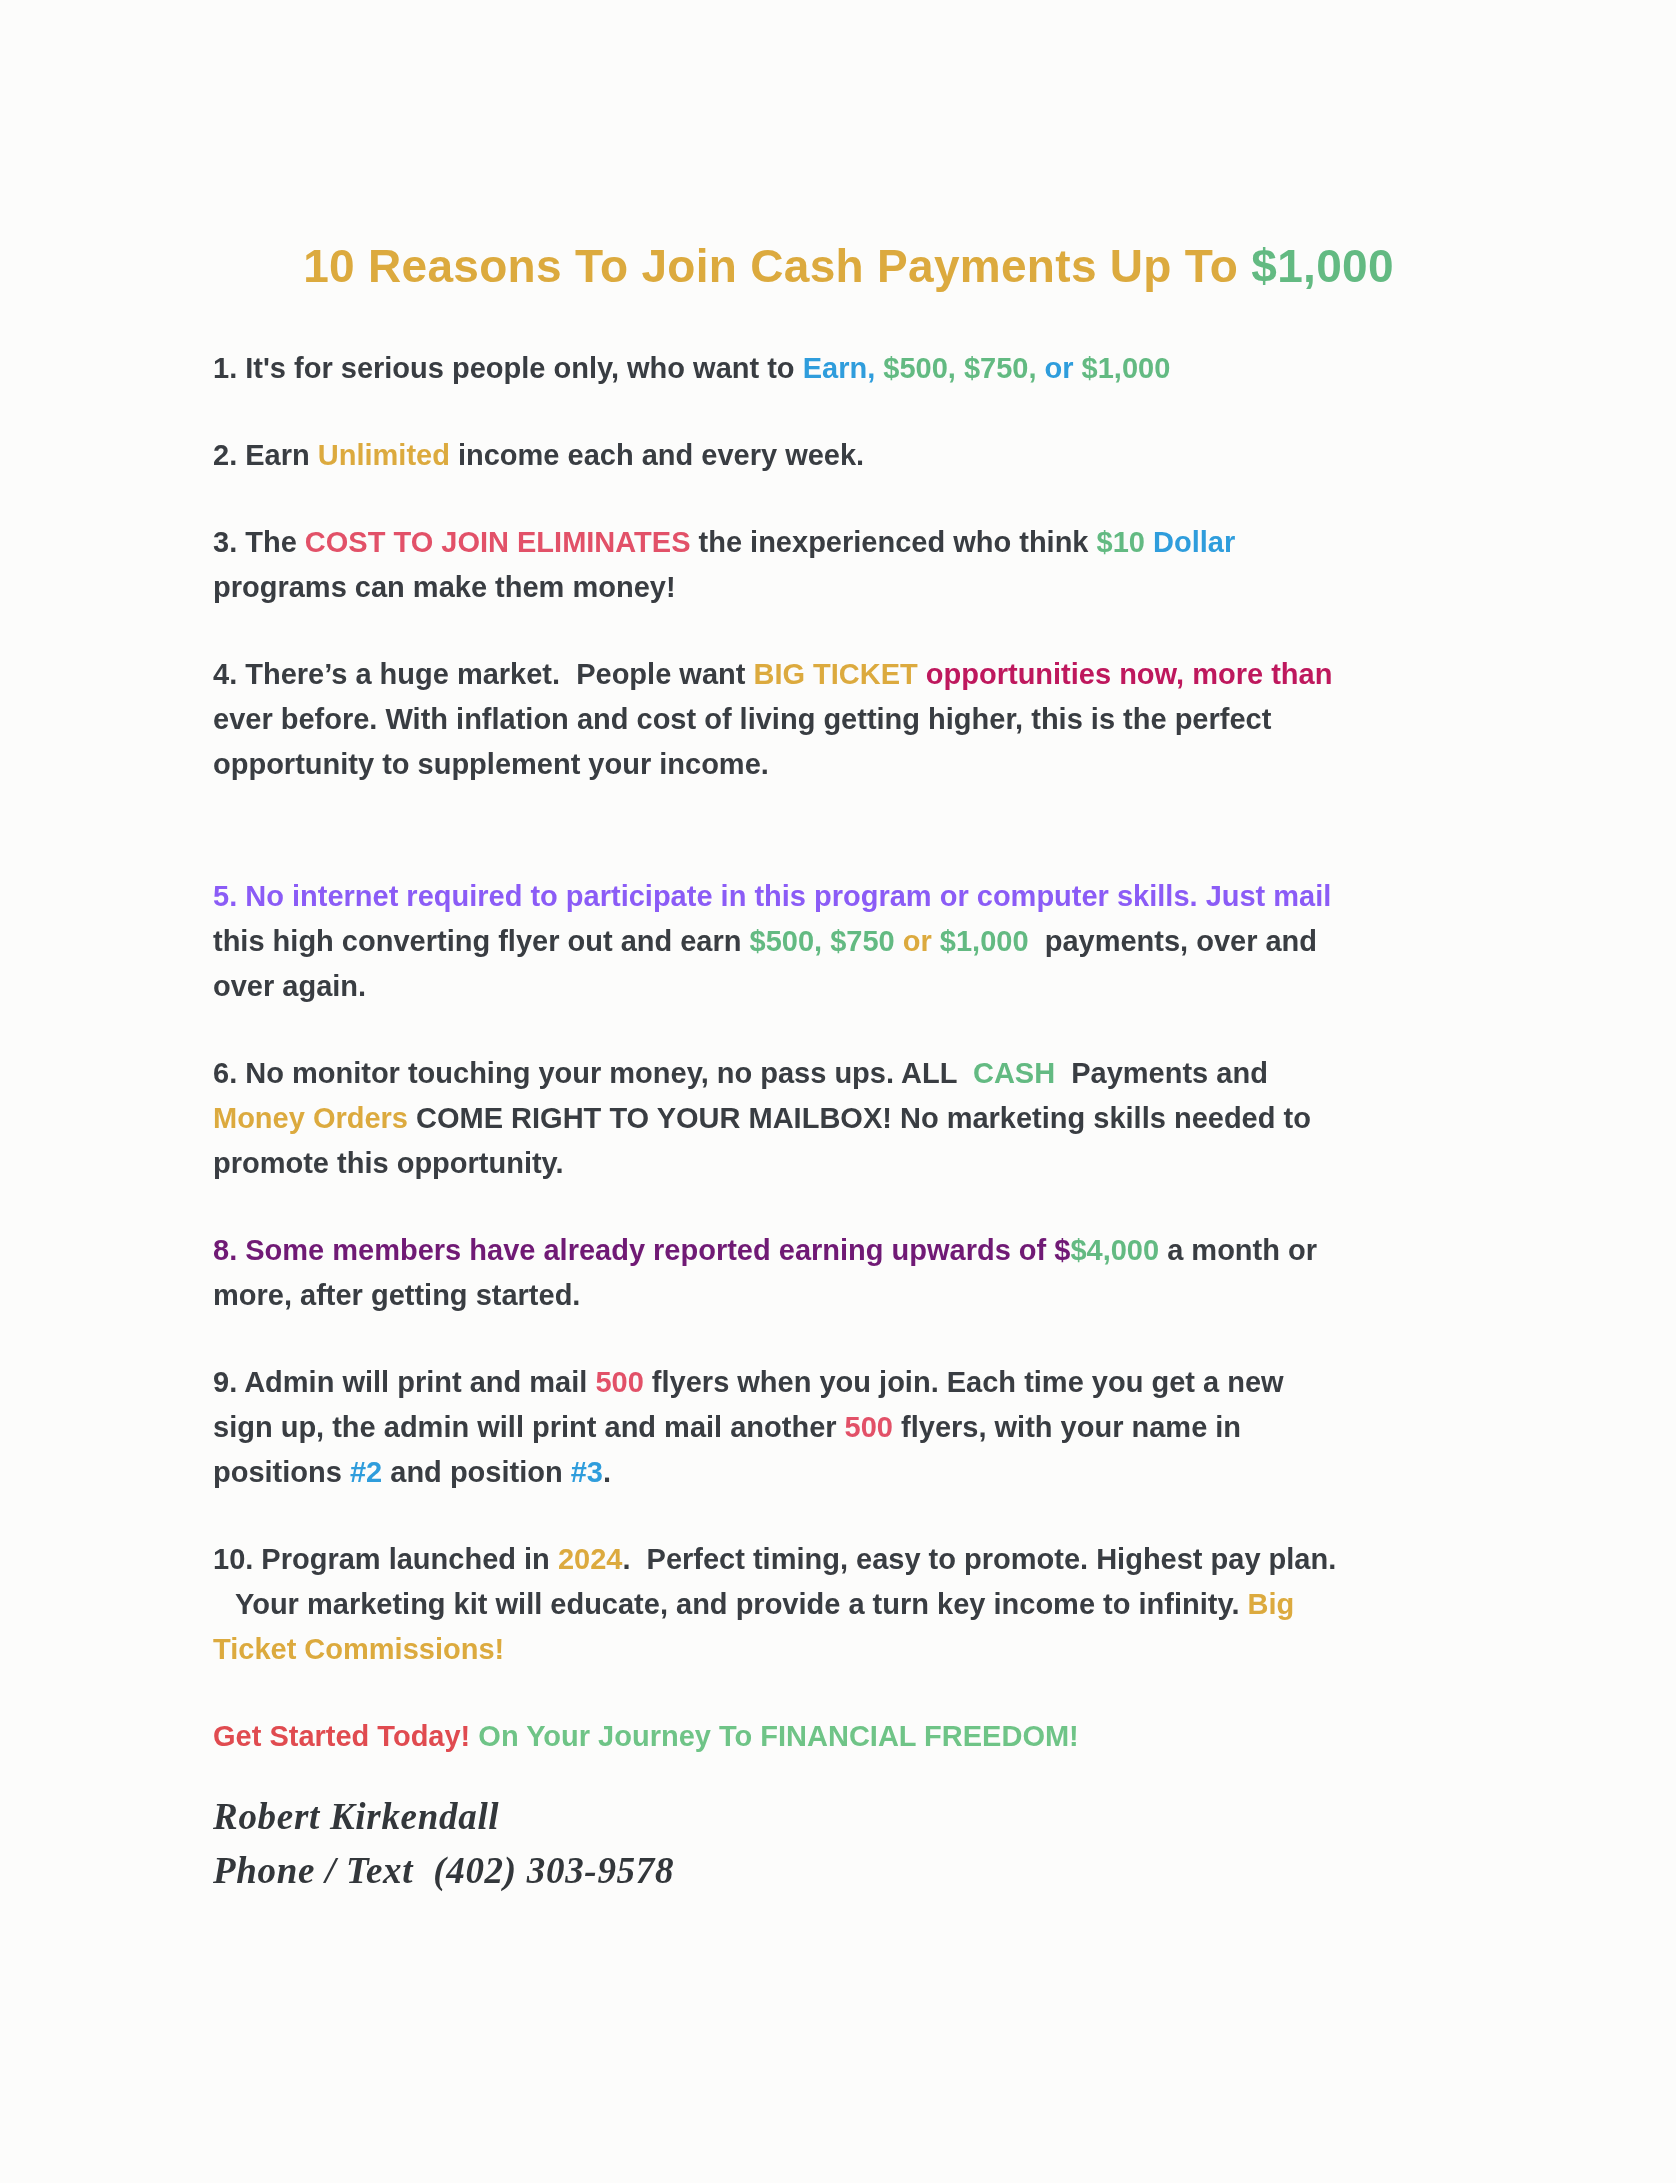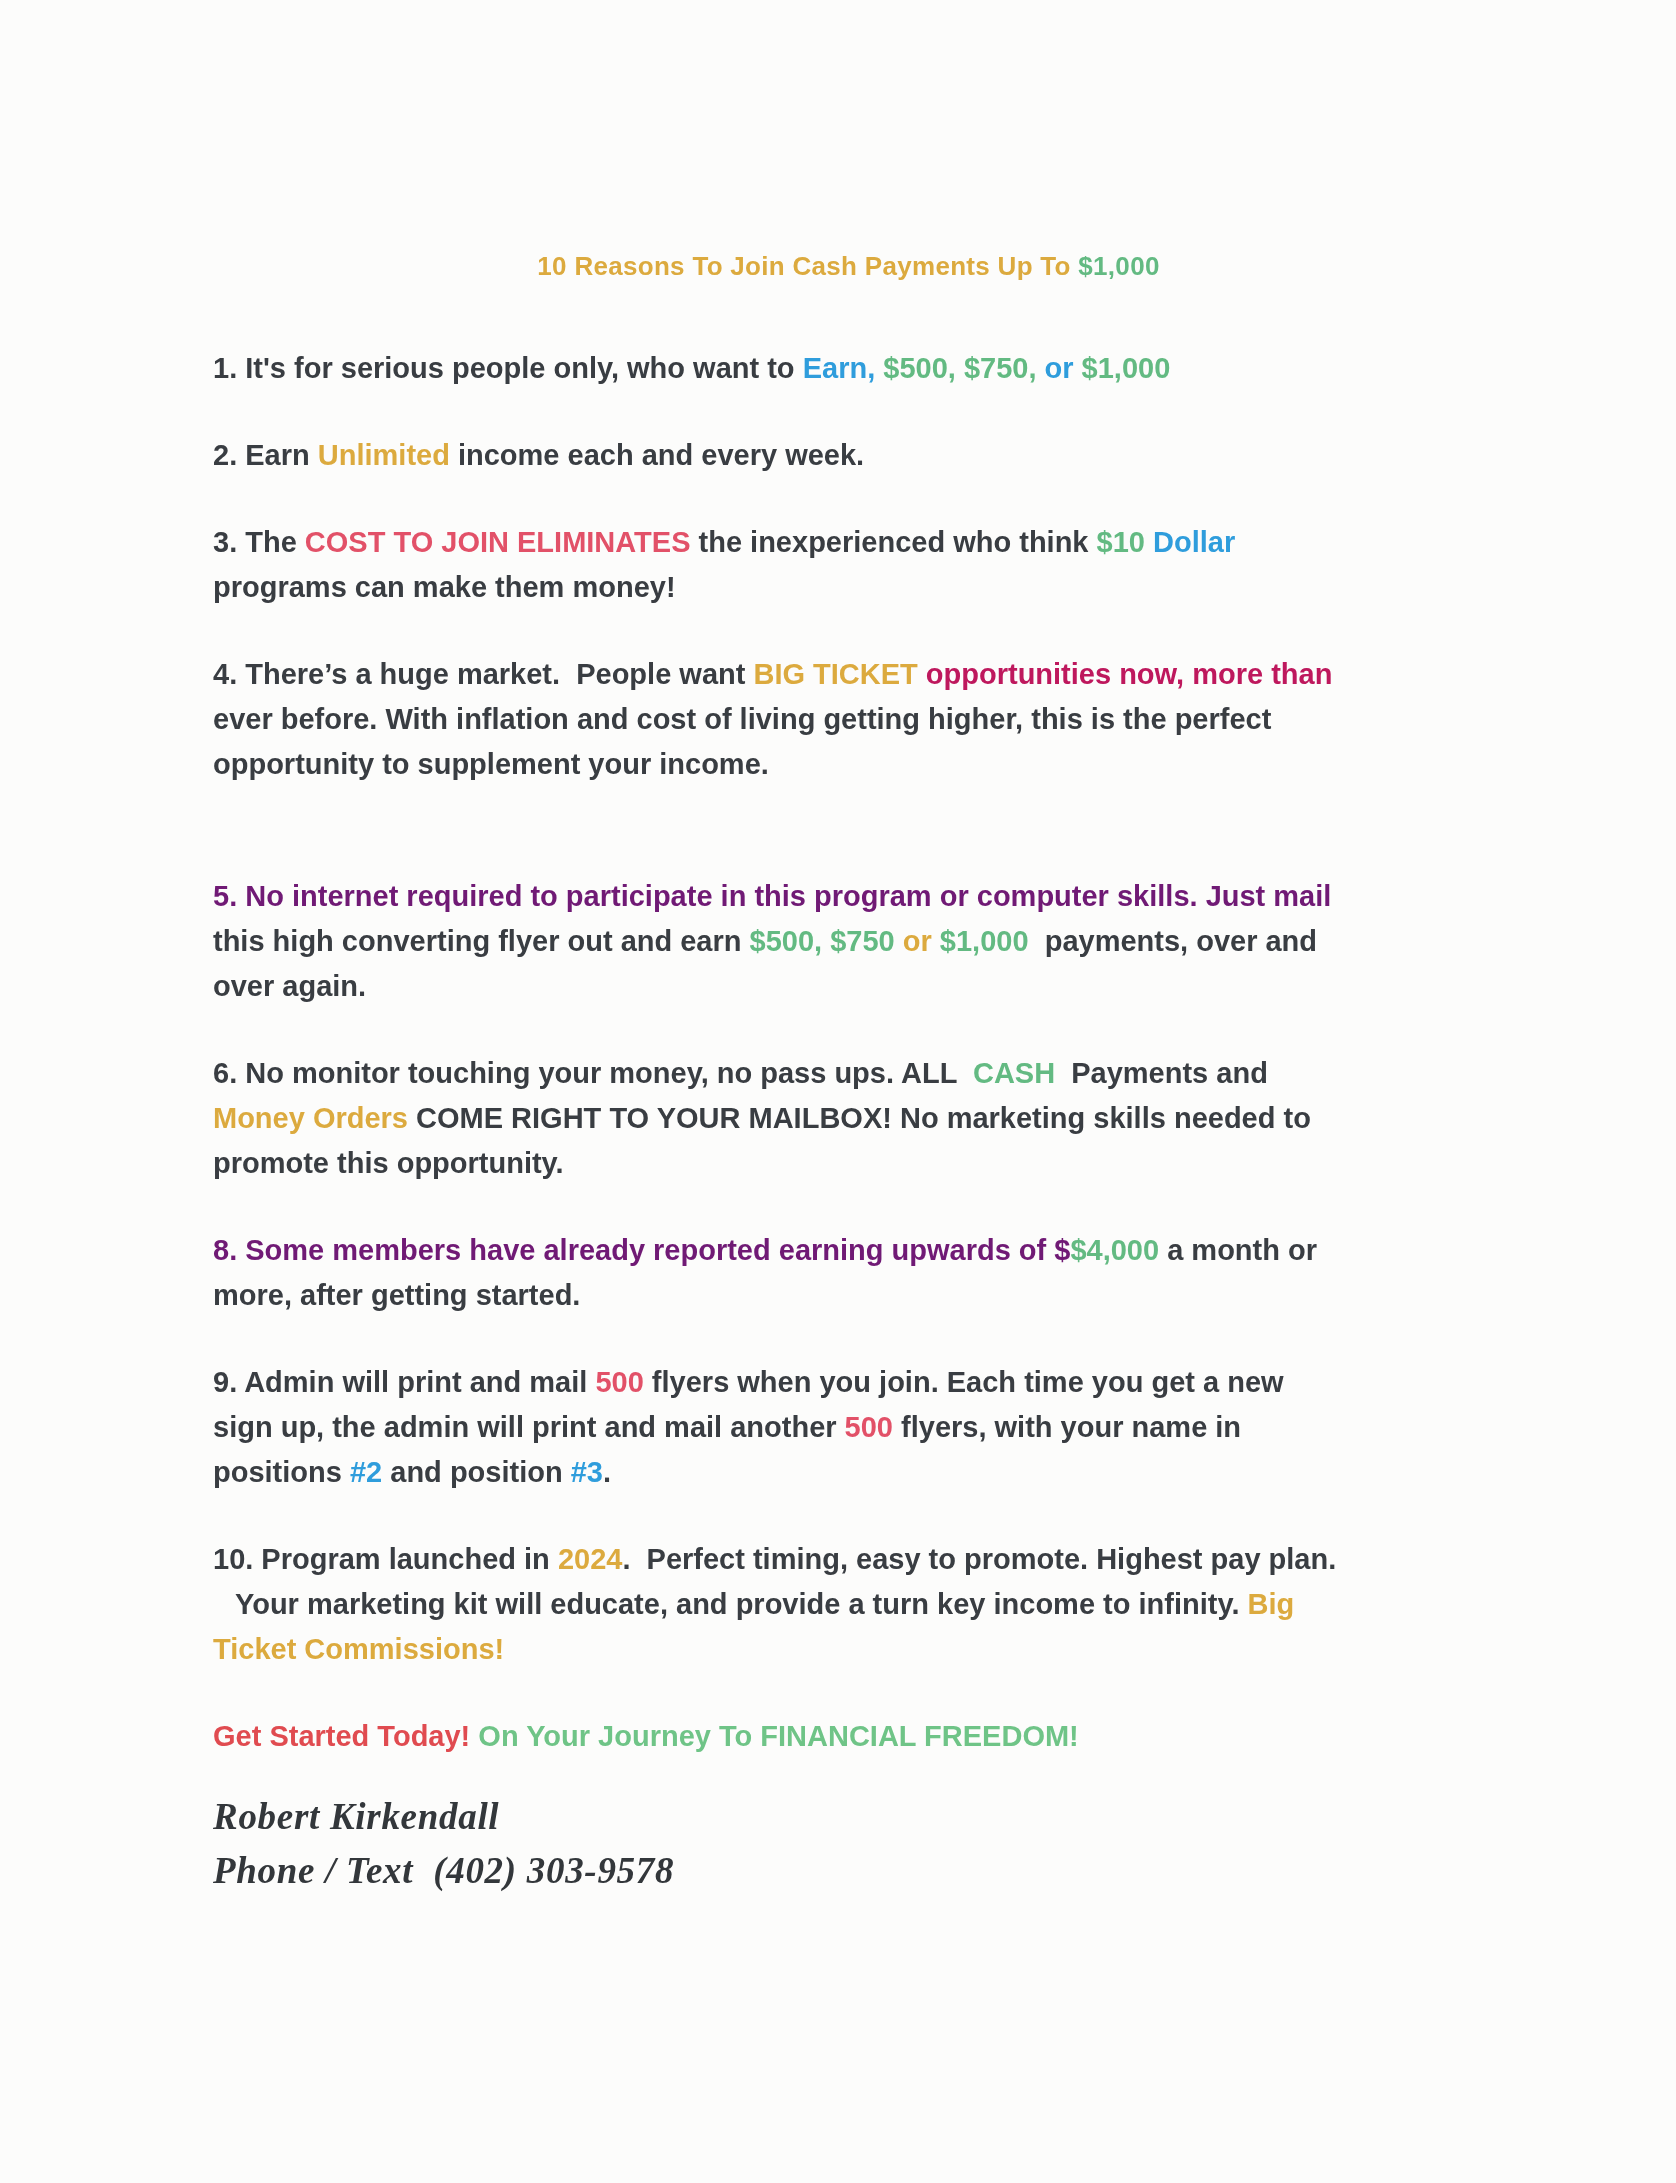--- a/index.html
+++ b/index.html
@@ -21,21 +21,21 @@
     overflow: hidden;
     background: #fcfcfb;
   }
   .content {
     position: absolute;
     left: 213px;
     top: 241px;
     width: 1271px;
   }
   .title {
-    font-size: 26px;
+    font-size: 46px;
     line-height: 50px;
     text-align: center;
     margin: 0 0 55px 0;
     letter-spacing: 0.3px;
   }
   .reason, .closing {
     font-size: 29px;
     line-height: 45px;
     margin: 0 0 42px 0;
   }
@@ -84,21 +84,21 @@
         <p class="reason">
           <span class="tline"><span style="color: rgb(57, 61, 66);">3. The </span><span style="color: rgb(226, 81, 104);">COST TO JOIN ELIMINATES</span><span style="color: rgb(57, 61, 66); text-align: center;"> the inexperienced who think </span><span style="color: rgb(99, 186, 130);">$10</span><span style="color: rgb(57, 61, 66);"> </span><span style="color: rgb(47, 157, 220);">Dollar</span></span>
           <span class="tline"><span style="color: rgb(57, 61, 66);">programs can make them money!</span></span>
         </p>
         <p class="reason">
           <span class="tline"><span style="color: rgb(57, 61, 66);">4. There’s a huge market.  People want </span><span style="color: rgb(220, 170, 62);">BIG TICKET</span><span style="color: #be185d;"> opportunities now, more than</span></span>
           <span class="tline"><span style="color: rgb(57, 61, 66);">ever before. With inflation and cost of living getting higher, this is the perfect</span></span>
           <span class="tline"><span style="color: rgb(57, 61, 66);">opportunity to supplement your income.</span></span>
         </p>
         <p class="reason extra-gap">
-          <span class="tline"><span style="color: #701a75; margin-top: 20px;">5. No internet required to participate in this program or computer skills. Just mail</span></span>
+          <span class="tline"><span style="color: #8b5cf6; margin-top: 20px;">5. No internet required to participate in this program or computer skills. Just mail</span></span>
           <span class="tline"><span style="color: rgb(57, 61, 66);">this high converting flyer out and earn </span><span style="color: rgb(99, 186, 130);">$500, $750</span><span style="color: rgb(57, 61, 66);"> </span><span style="color: rgb(220, 170, 62);">or</span><span style="color: rgb(57, 61, 66);"> </span><span style="color: rgb(99, 186, 130);">$1,000</span><span style="color: rgb(57, 61, 66);">  payments, over and</span></span>
           <span class="tline"><span style="color: rgb(57, 61, 66);">over again.</span></span>
         </p>
         <p class="reason">
           <span class="tline"><span style="color: rgb(57, 61, 66);">6. No monitor touching your money, no pass ups. ALL  </span><span style="color: rgb(99, 186, 130);">CASH</span><span style="color: rgb(57, 61, 66);">  Payments and</span></span>
           <span class="tline"><span style="color: rgb(220, 170, 62);">Money Orders</span><span style="color: rgb(57, 61, 66);"> COME RIGHT TO YOUR MAILBOX! No marketing skills needed to</span></span>
           <span class="tline"><span style="color: rgb(57, 61, 66);">promote this opportunity.</span></span>
         </p>
         <p class="reason">
           <span class="tline"><span style="color: #701a75;">8. Some members have already reported earning upwards of $</span><span style="color: rgb(99, 186, 130);">$4,000</span><span style="color: rgb(57, 61, 66);"> a month or</span></span>

